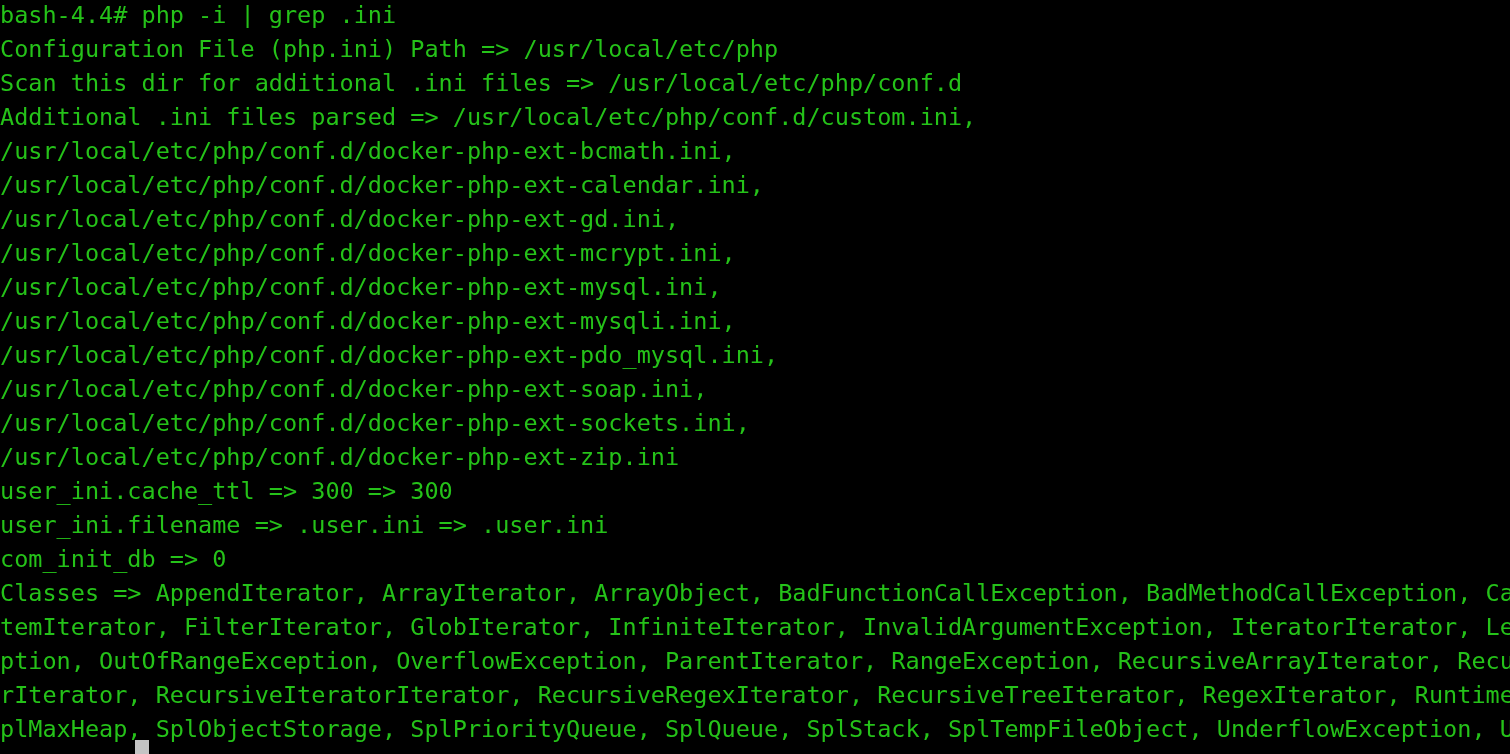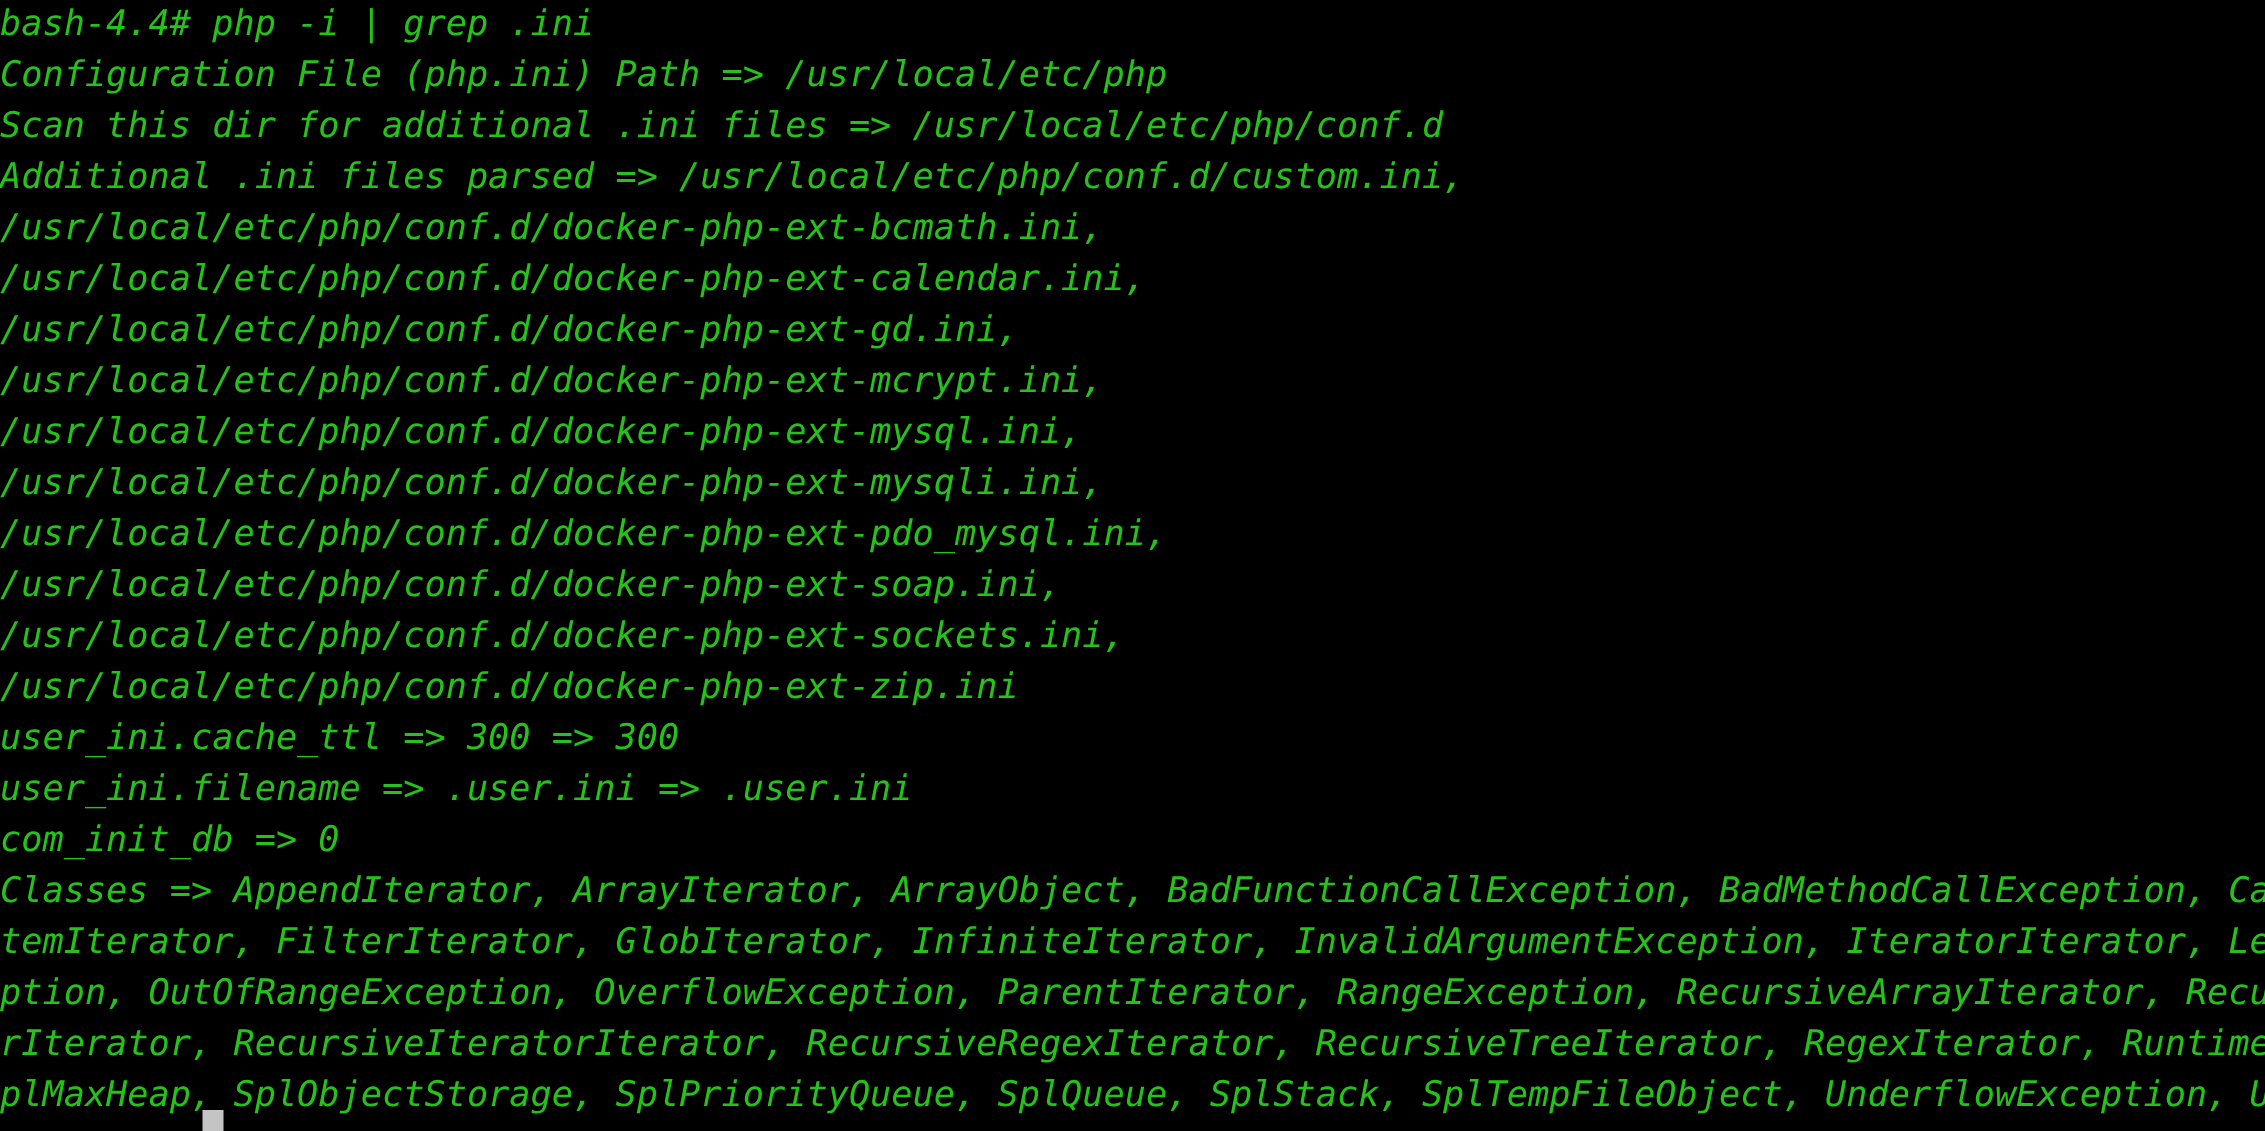--- a/index.html
+++ b/index.html
@@ -16,21 +16,20 @@
     position: relative;
     width: 1510px;
     height: 754px;
     background: #000000;
     overflow: hidden;
     font-family: "DejaVu Sans Mono", "Liberation Mono", monospace;
     font-size: 23.5px;
     line-height: 34px;
     letter-spacing: 0px;
     color: #25c219;
-    font-style: italic;
     -webkit-font-smoothing: antialiased;
   }
   #screen {
     position: absolute;
     left: 0px;
     top: -2px;
     width: 1510px;
     white-space: pre;
   }
   .line {

